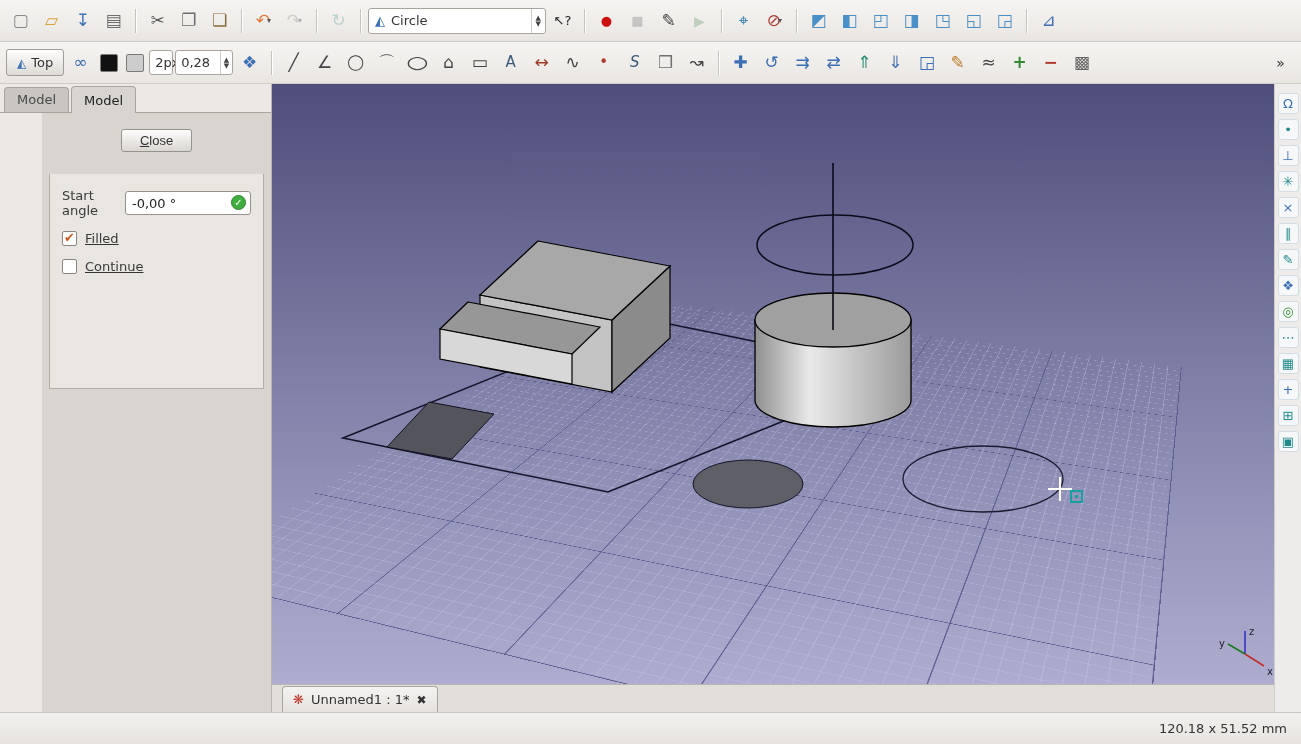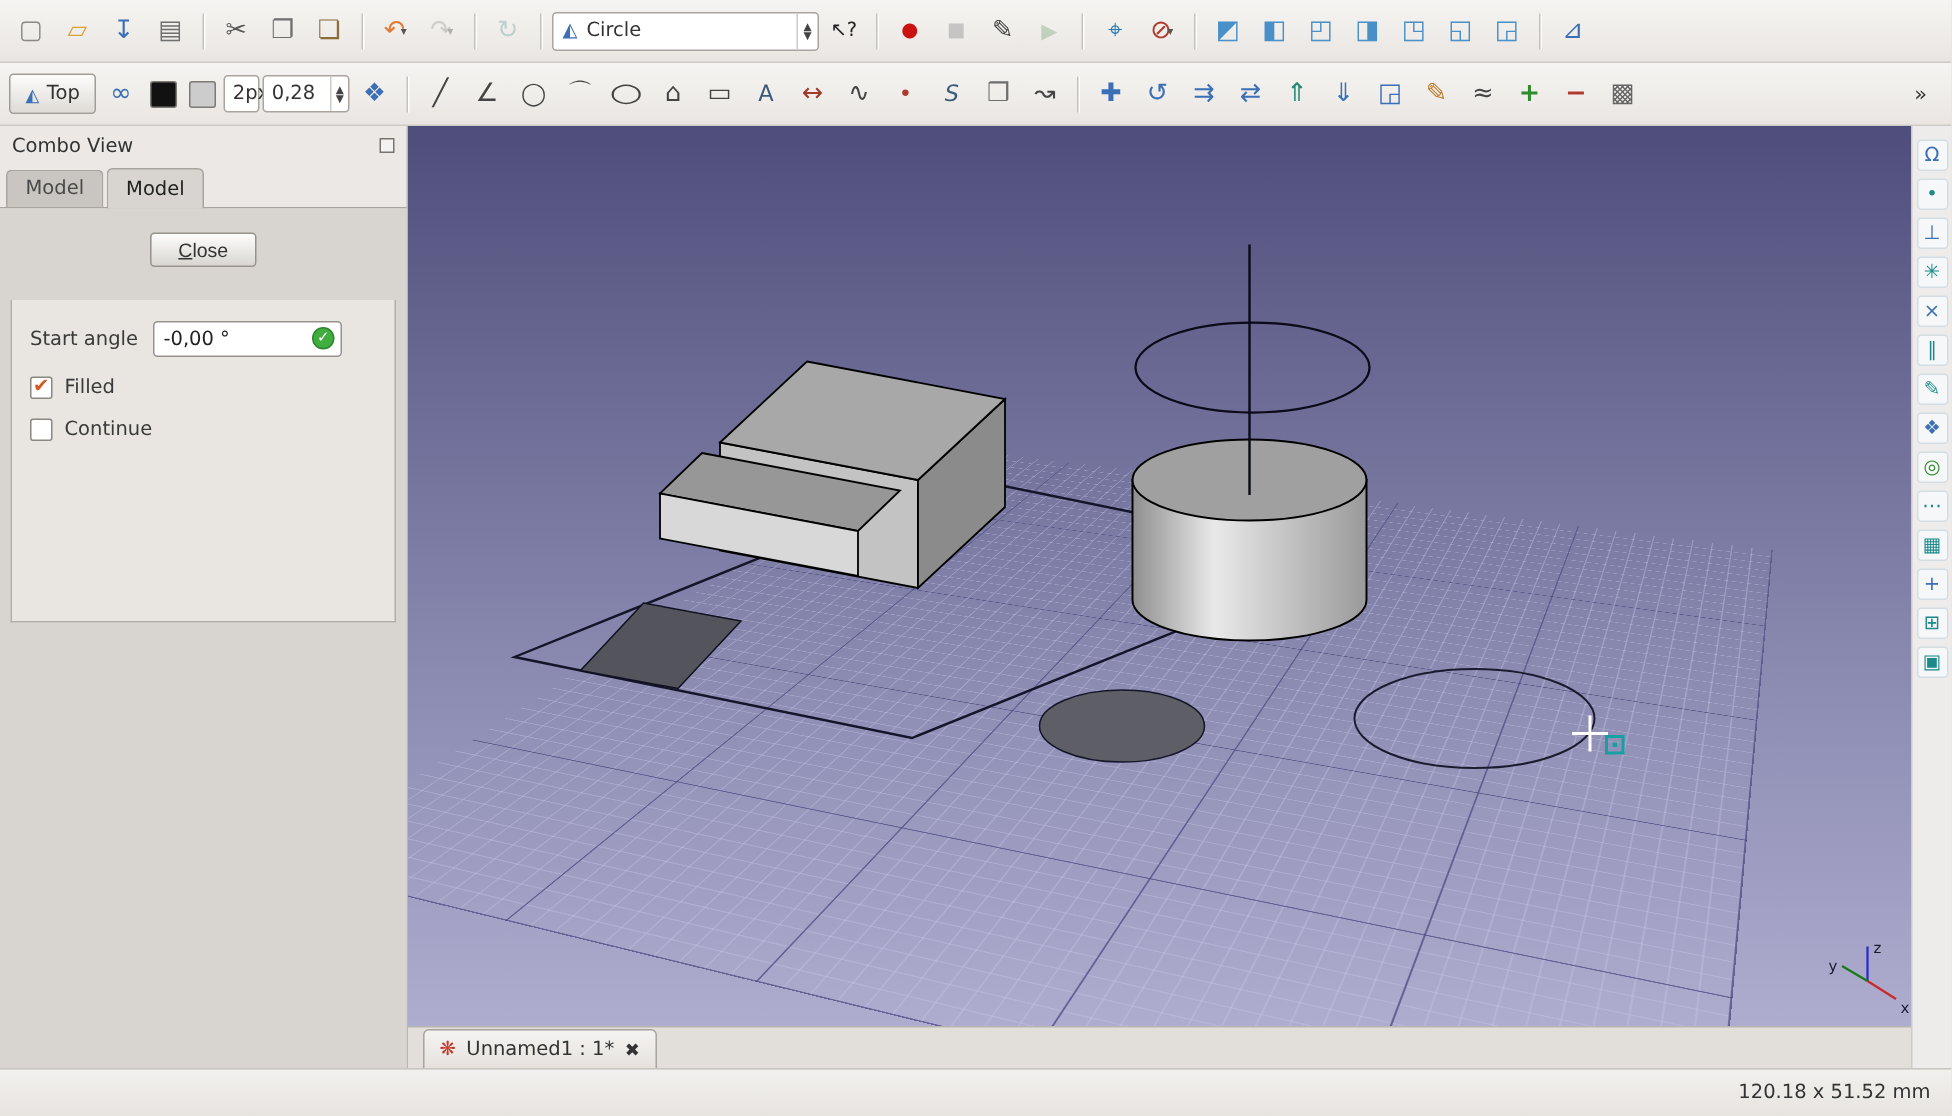--- a/index.html
+++ b/index.html
@@ -38,21 +38,21 @@
   .main { display:flex; height:628px; }
   
   .left-panel { width:272px; background:#ebe8e5; border-right:1px solid #b9b5b0; display:flex; flex-direction:column; }
   .panel-header { height:26px; display:flex; align-items:center; padding:0 8px; }
   .float-btn { margin-left:auto; width:10px; height:10px; border:1px solid #77736e; background:#f4f2f0; }
   .tabs-row { display:flex; align-items:flex-end; height:29px; padding-left:4px; gap:2px;
               border-bottom:1px solid #a9a49e; }
   .tab { padding:4px 12px 5px; border:1px solid #a9a49e; border-bottom:none;
          border-radius:4px 4px 0 0; background:#c9c5c0; color:#4a4a4a; }
   .tab.active { background:#d8d4d0; position:relative; top:1px; padding-top:6px; color:#222; }
-  .tasks-body { flex:1; background:#d8d4d0; padding-top:16px; overflow:hidden; }
+  .tasks-body { flex:1; background:#d8d4d0; padding-top:16px; overflow:hidden;margin-left:42px; }
   .close-btn { display:block; margin:0 auto; padding:3px 18px;
                background:linear-gradient(#fdfdfc,#d9d6d1); border:1px solid #97928b; border-radius:3px;
                font-size:13px; color:#333; }
   .btn-label { display:inline-block; }
   .btn-label::first-letter { text-decoration:underline; }
   .task-section { margin:22px 7px 0; }
   .task-header { height:25px; display:flex; align-items:center; gap:7px; padding:0 8px;
                  background:linear-gradient(#f7a871,#ec6f3b); border:1px solid #d55f2c;
                  border-radius:4px 4px 0 0; color:#fff; font-weight:bold; }
   .circle-glyph { width:15px; height:15px; position:relative; }
@@ -63,21 +63,21 @@
   .collapse-btn { margin-left:auto; color:#fff; font-size:14px; line-height:1; }
   .task-body { background:#e9e6e2; border:1px solid #b2ada7; border-top:none; padding:14px 12px 16px; min-height:215px; }
   .field-row { display:flex; align-items:center; gap:10px; }
   .field-label { color:#3a3a3a; }
   .input-wrap { position:relative; }
   .text-input { width:126px; height:24px; border:1px solid #97928b; border-radius:3px; padding:0 24px 0 6px;
                 font:13px "DejaVu Sans", sans-serif; color:#222; background:#fff; }
   .check-badge { position:absolute; right:5px; top:4px; width:15px; height:15px; border-radius:50%;
                  background:#3fae3f; border:1px solid #2c862c; color:#fff; font-size:10px;
                  display:flex; align-items:center; justify-content:center; }
-  .cb-row { display:flex; align-items:center; gap:8px; margin-top:13px; }
+  .cb-row { display:flex; align-items:center; gap:8px; margin-top:13px;text-decoration:underline; }
   .checkbox { width:15px; height:15px; background:#fff; border:1px solid #8b867f; border-radius:2px;
               position:relative; }
   .checkbox.checked::after { content:"✔"; position:absolute; left:1px; top:-2px; color:#d4581f; font-size:13px; }
   .cb-label { color:#3a3a3a; }
   
   .viewport-col { flex:1; display:flex; flex-direction:column; min-width:0; }
   .viewport { position:relative; height:600px; overflow:hidden;
               background:linear-gradient(#4f4e7b 0%, #8a89b0 60%, #aeadcf 100%); }
   .gridplane { position:absolute; left:503px; top:369px; width:750px; height:750px;
                margin-left:-375px; margin-top:-375px; z-index:0;
@@ -312,24 +312,20 @@
     </div>
     <div class="spacer"></div>
     <div class="tbtn">
       <span class="glyph" style="color: rgb(51, 51, 51); font-size: 14px;">»</span>
     </div>
   </div>
 
 <div class="main">
 
   <div class="left-panel">
-    <div class="panel-header">
-      <span>Combo View</span>
-      <span class="float-btn"></span>
-    </div>
     <div class="tabs-row">
       <div class="tab">Model</div>
       <div class="tab active">Model</div>
     </div>
     <div class="tasks-body">
       <button class="close-btn"><span class="btn-label">Close</span></button>
       <div class="task-section">
         <div class="task-body">
           <div class="field-row">
             <span class="field-label">Start angle</span>

